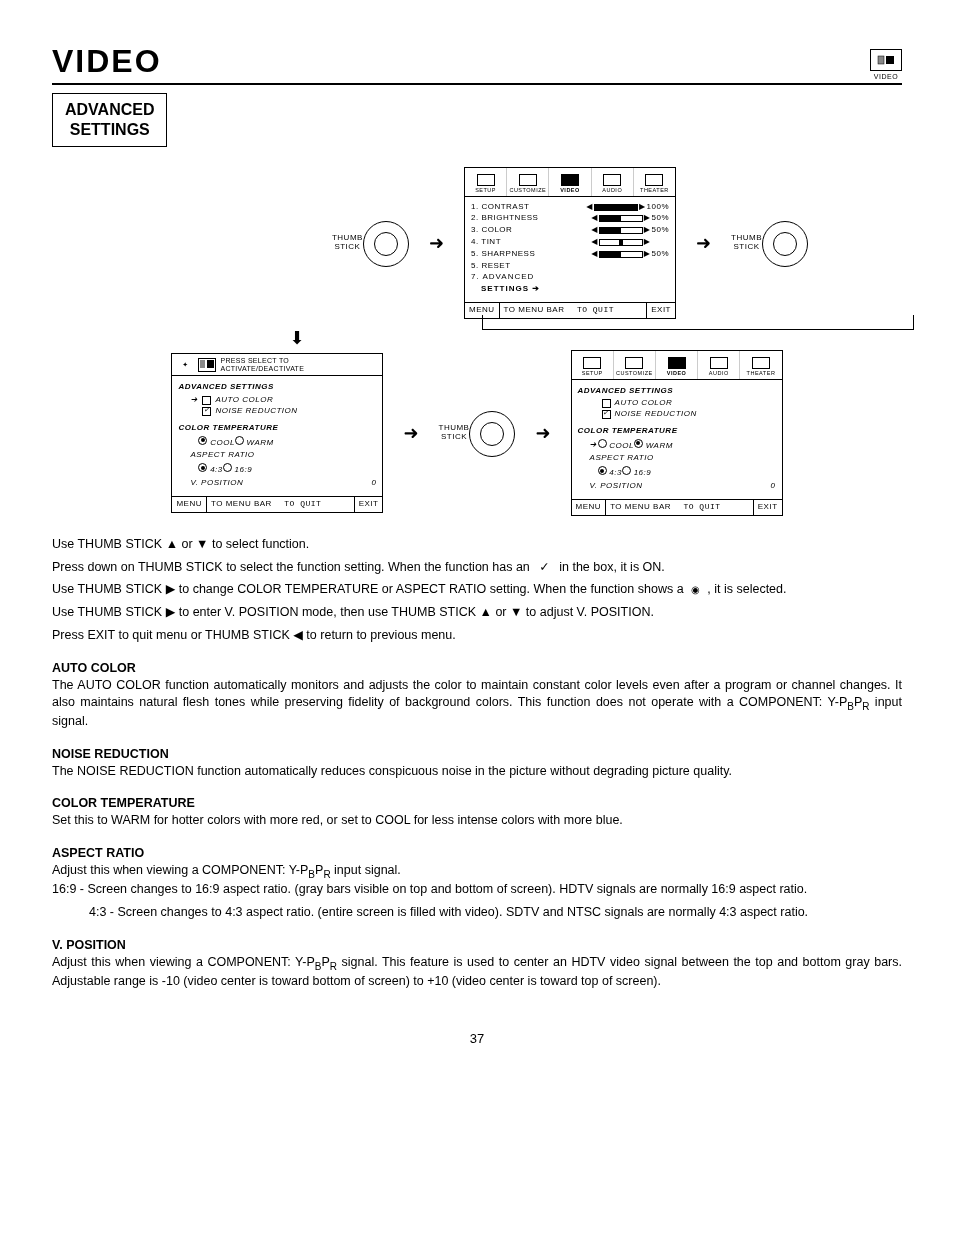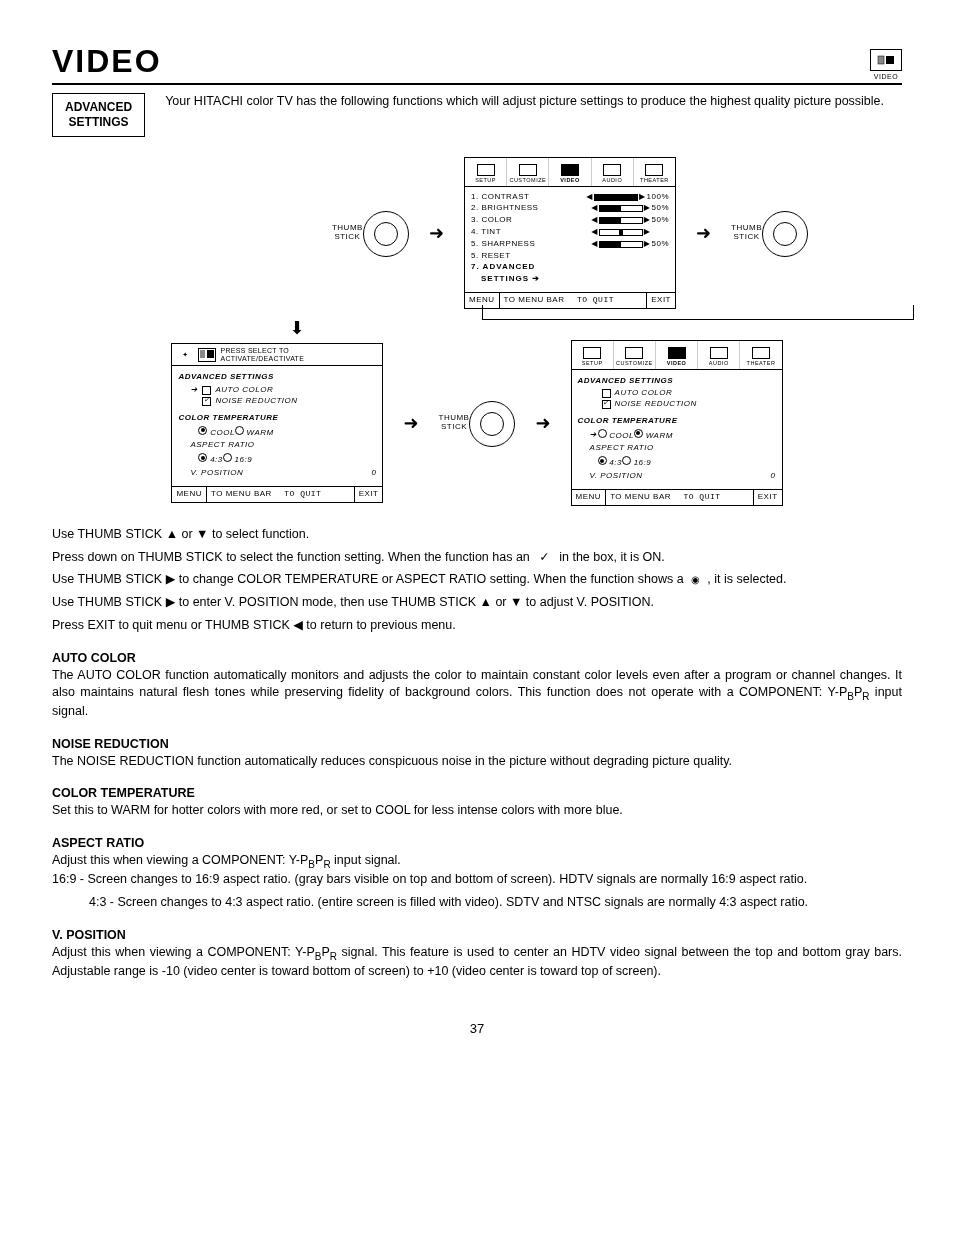--- a/index.html
+++ b/index.html
@@ -42,21 +42,21 @@
   .intro-row {
     display:flex;
     gap:20px;
     margin-bottom:20px;
   }
   .section-box {
     border:1.5px solid #000;
     padding:6px 12px;
     text-align:center;
     font-weight:bold;
-    font-size:12px;
+    font-size:16px;
     flex:0 0 auto;
     line-height:1.25;
   }
   .intro-text { flex:1; text-align:justify; }
   .diagrams {
     display:flex;
     flex-direction:column;
     align-items:center;
     gap:0;
     margin-bottom:20px;
@@ -161,21 +161,20 @@
     </div>
     <span>VIDEO</span>
   </div>
 </div>
 
 <div class="intro-row">
   <div class="section-box">
     <span>ADVANCED</span><br>
     <span>SETTINGS</span>
   </div>
-  <div class="intro-text">Your HITACHI color TV has the following functions which will adjust picture settings to produce the highest quality picture possible.</div>
 </div>
 
 <div class="diagrams">
 
   <div class="diagrams-row1">
     <div class="spacer-left"></div>
     <div class="thumb-group">
       <div class="thumb-label" style="white-space:pre;">THUMB
 STICK</div>
       <div class="thumb-circle"></div>
@@ -207,21 +206,21 @@
             <span>4. TINT</span>
             <span class="slider">◀<span class="track mid"></span>▶<span style="visibility:hidden">50%</span></span>
           </div>
         <div class="mrow">
             <span>5. SHARPNESS</span>
             <span class="slider">◀<span class="track half"></span>▶<span>50%</span></span>
           </div>
         <div class="mrow">
             <span>5. RESET</span>
           </div>
-        <div class="mrow" style="font-weight:bold;letter-spacing:1px;">
+        <div class="mrow" style="font-weight:normal;letter-spacing:1px;">
             <span>7. ADVANCED</span>
           </div>
         <div class="mrow" style="font-weight:bold;letter-spacing:1px;margin-left:10px;">
             <span><span>SETTINGS</span> ➔</span>
           </div>
       </div>
       <div class="menu-footer">
         <div>MENU</div>
         <div>TO MENU BAR</div>
         <div>TO QUIT</div>

